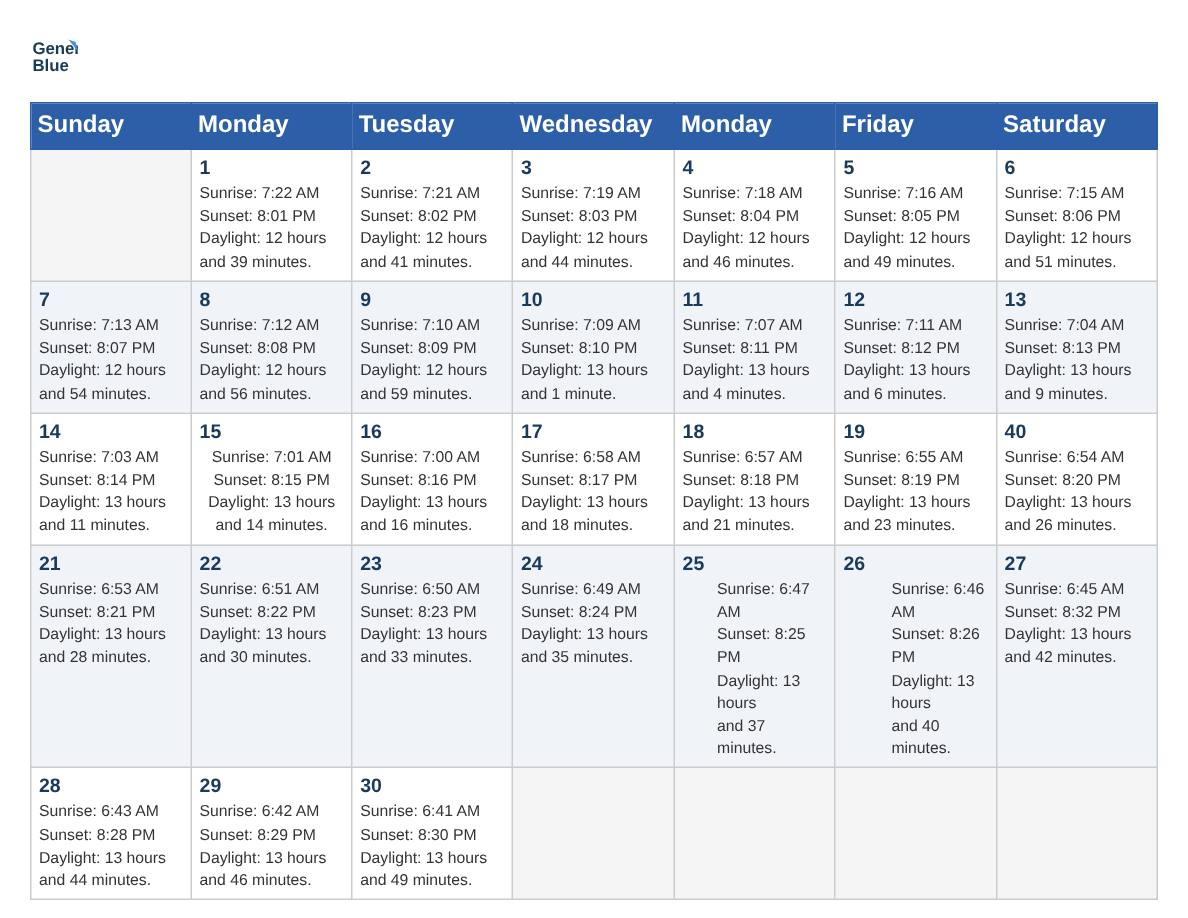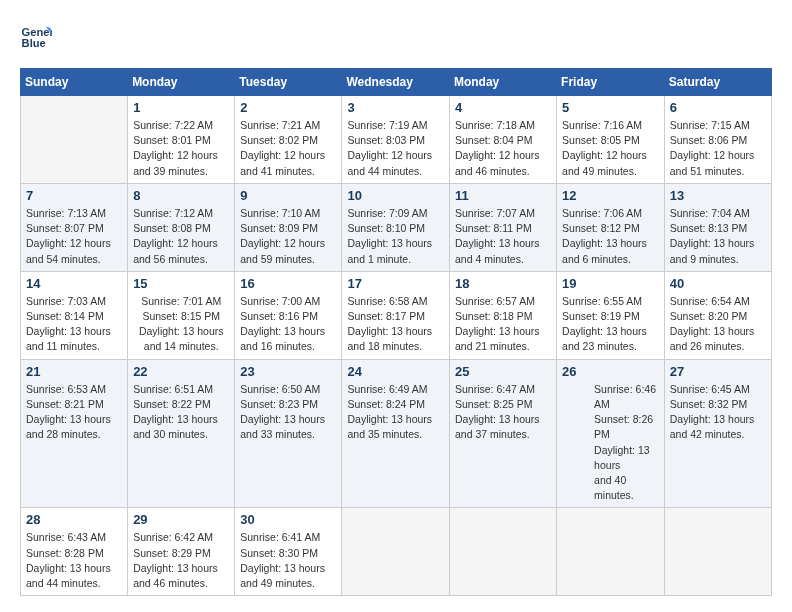--- a/index.html
+++ b/index.html
@@ -40,21 +40,21 @@
     table {
       width: 100%;
       border-collapse: collapse;
       font-size: 11px;
     }
     thead tr th {
       background: #2c5fa8;
       color: #fff;
       padding: 6px 4px;
       text-align: left;
-      font-size: 12px;
+      font-size: 16px;
       font-weight: bold;
       border: 1px solid #2c5fa8;
     }
     tbody tr td {
       border: 1px solid #ccc;
       vertical-align: top;
       padding: 4px 5px;
       width: 108px;
       min-height: 80px;
     }
@@ -194,21 +194,21 @@
         </td>
         <td>
           <span class="day-num">11</span>
           <div class="day-info" style="white-space: pre-line;">Sunrise: 7:07 AM
 Sunset: 8:11 PM
 Daylight: 13 hours
 and 4 minutes.</div>
         </td>
         <td>
           <span class="day-num">12</span>
-          <div class="day-info" style="white-space: pre-line;">Sunrise: 7:06 AM
+          <div class="day-info" style="white-space: pre-line;">Sunrise: 7:11 AM
 Sunset: 8:12 PM
 Daylight: 13 hours
 and 6 minutes.</div>
         </td>
         <td>
           <span class="day-num">13</span>
           <div class="day-info" style="white-space: pre-line;">Sunrise: 7:04 AM
 Sunset: 8:13 PM
 Daylight: 13 hours
 and 9 minutes.</div>
@@ -289,21 +289,21 @@
         </td>
         <td>
           <span class="day-num">24</span>
           <div class="day-info" style="white-space: pre-line;">Sunrise: 6:49 AM
 Sunset: 8:24 PM
 Daylight: 13 hours
 and 35 minutes.</div>
         </td>
         <td>
           <span class="day-num">25</span>
-          <div class="day-info" style="white-space: pre-line;">Sunrise: 6:47 AM
+          <div class="day-info" style="white-space: pre-line; margin-left: 23px;">Sunrise: 6:47 AM
 Sunset: 8:25 PM
 Daylight: 13 hours
 and 37 minutes.</div>
         </td>
         <td>
           <span class="day-num">26</span>
           <div class="day-info" style="white-space: pre-line; margin-left: 32px;">Sunrise: 6:46 AM
 Sunset: 8:26 PM
 Daylight: 13 hours
 and 40 minutes.</div>

